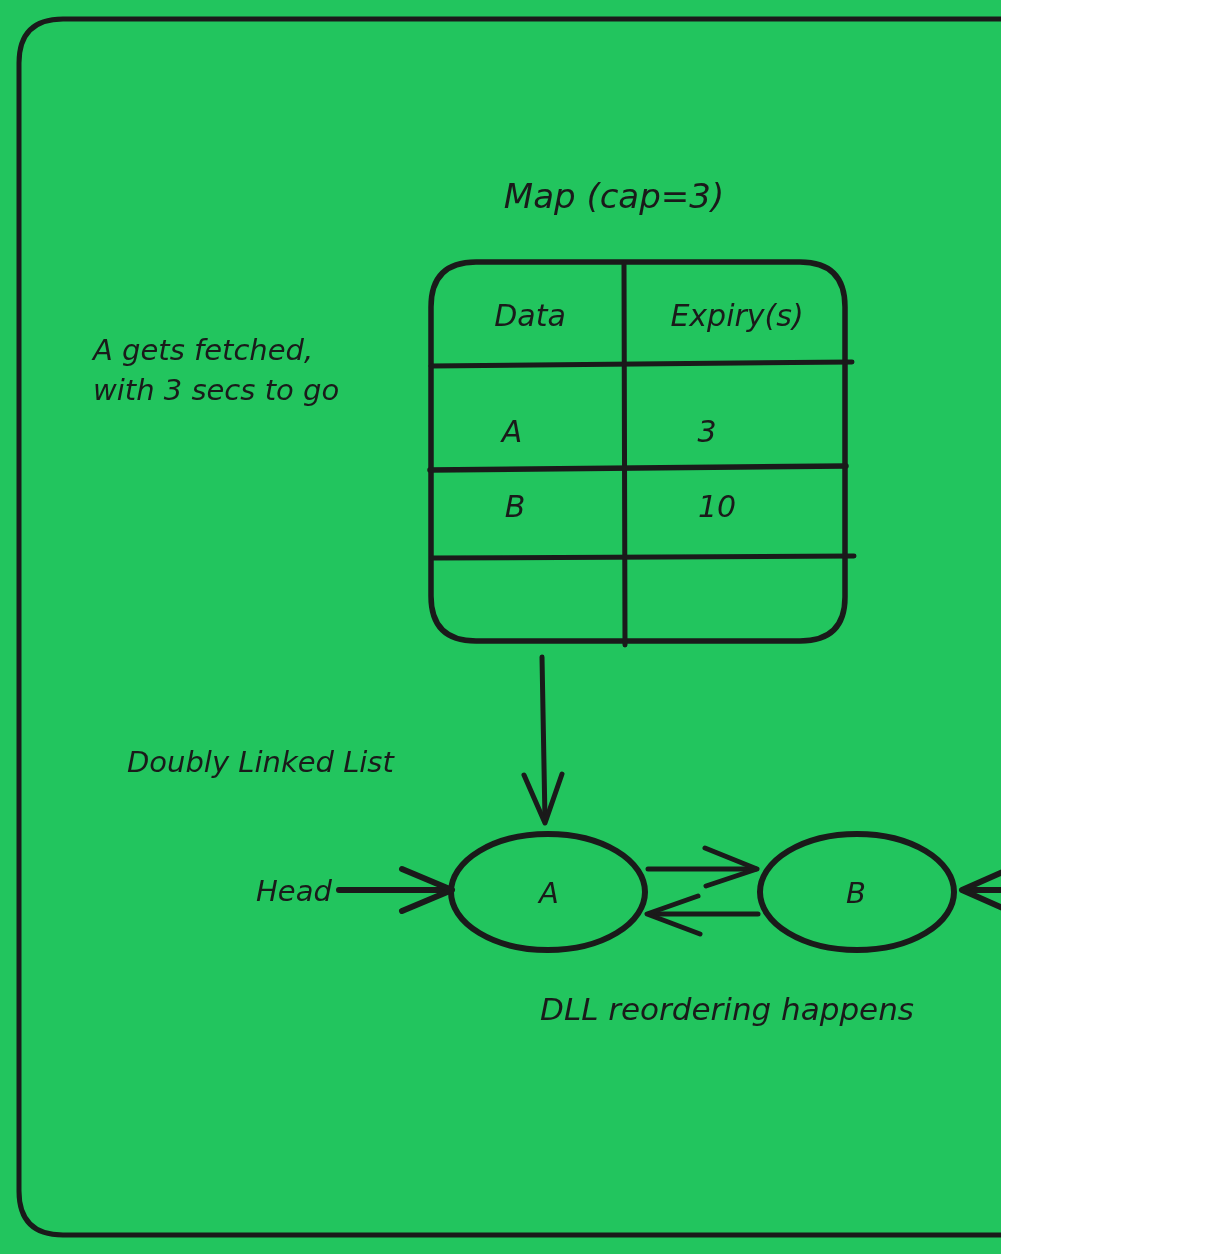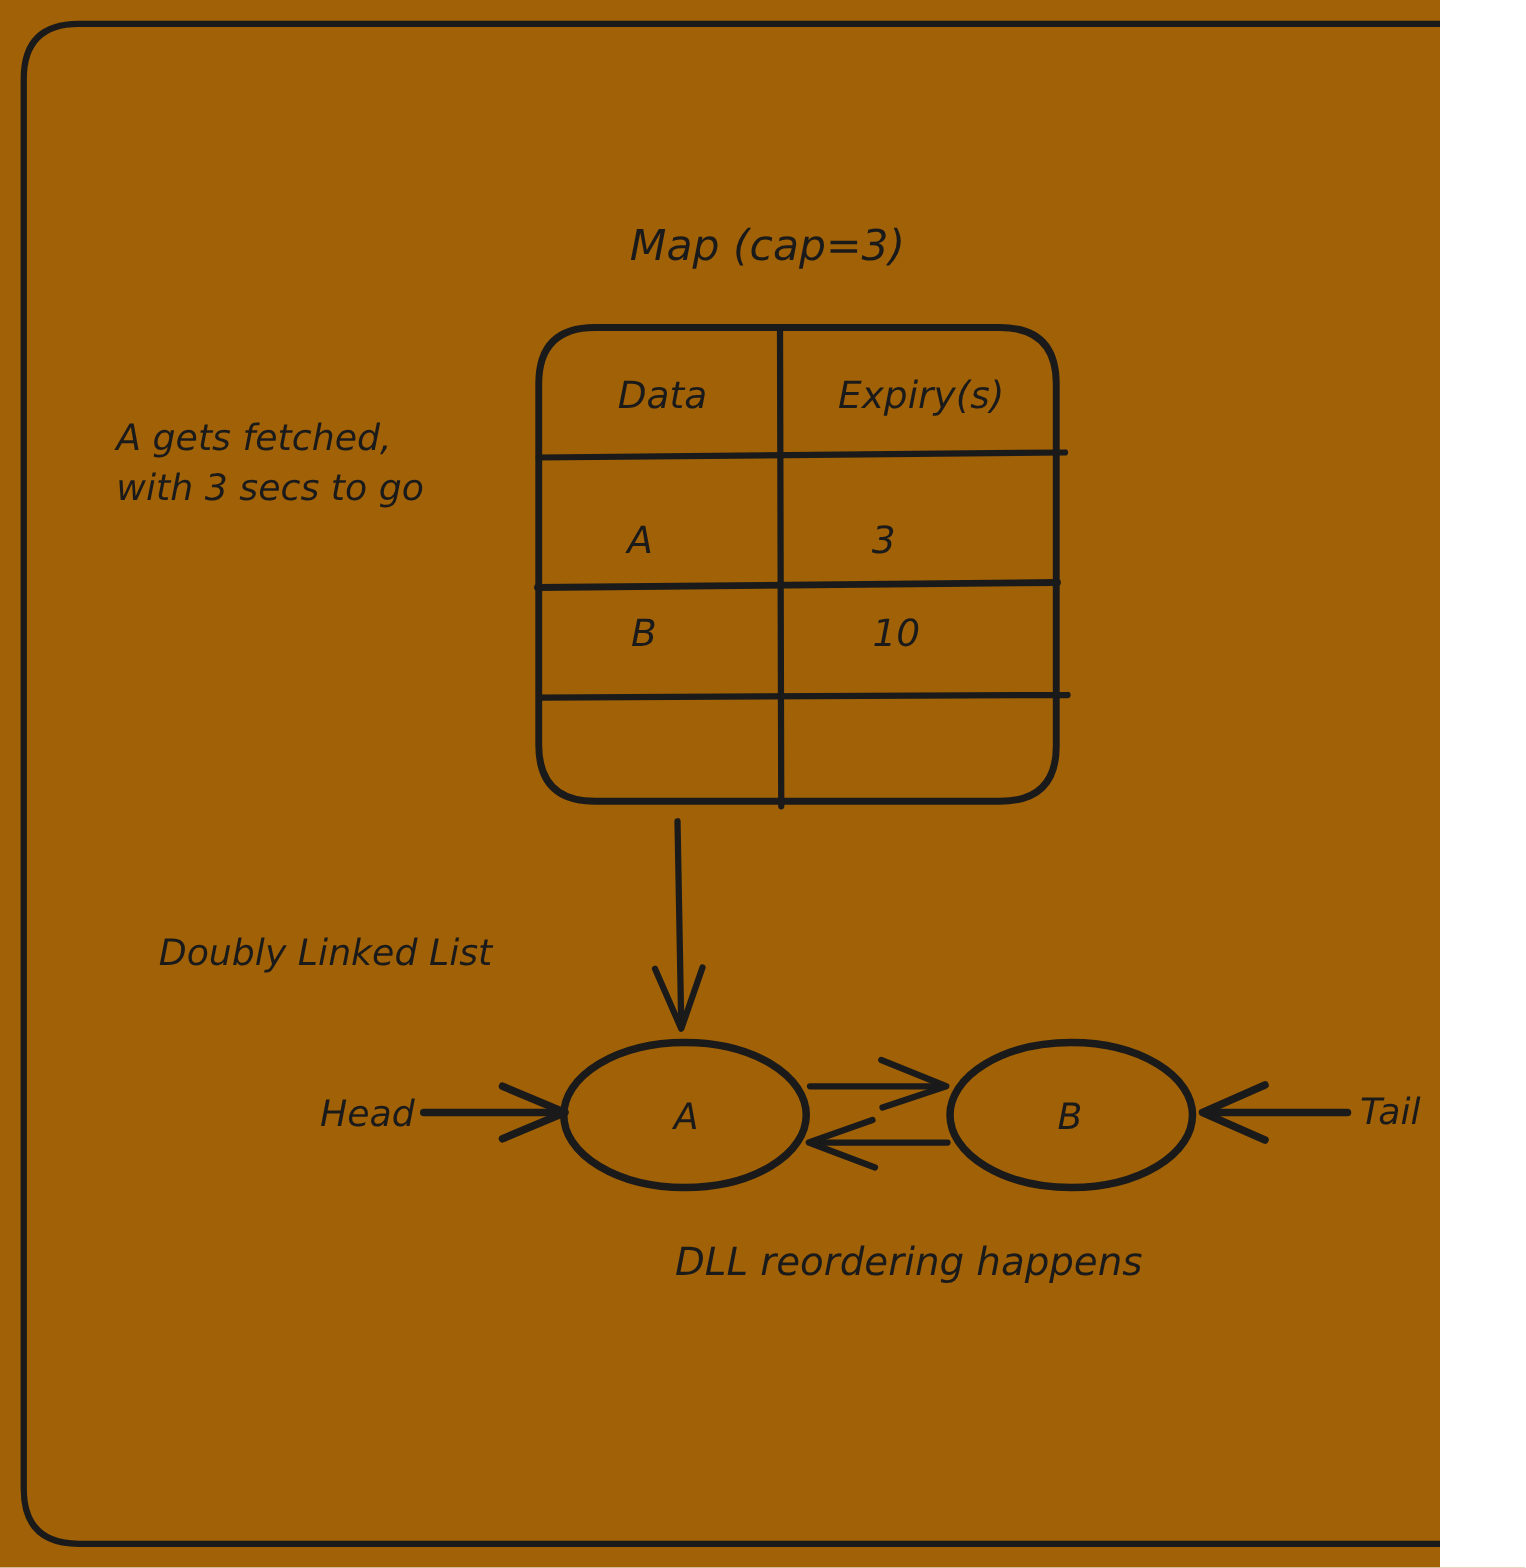--- a/index.html
+++ b/index.html
@@ -6,23 +6,23 @@
   html, body {
     margin: 0;
     padding: 0;
     background: #ffffff;
   }
   body {
     font-family: "DejaVu Sans", sans-serif;
   }
   #canvas {
     position: relative;
-    width: 1152px;
+    width: 1001px;
     height: 1254px;
-    background: #a16207;
+    background: #22c55e;
     overflow: hidden;
     text-decoration: underline;
   }
   #canvas svg.layer {
     position: absolute;
     left: 0;
     top: 0;
     width: 1221px;
     height: 1254px;
   }

